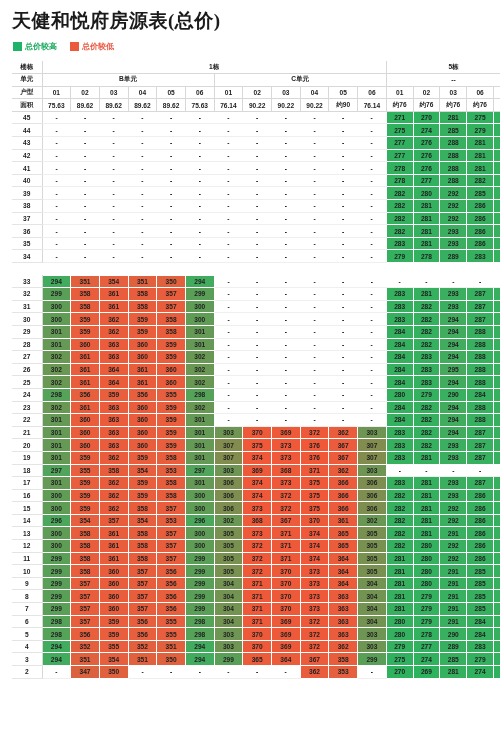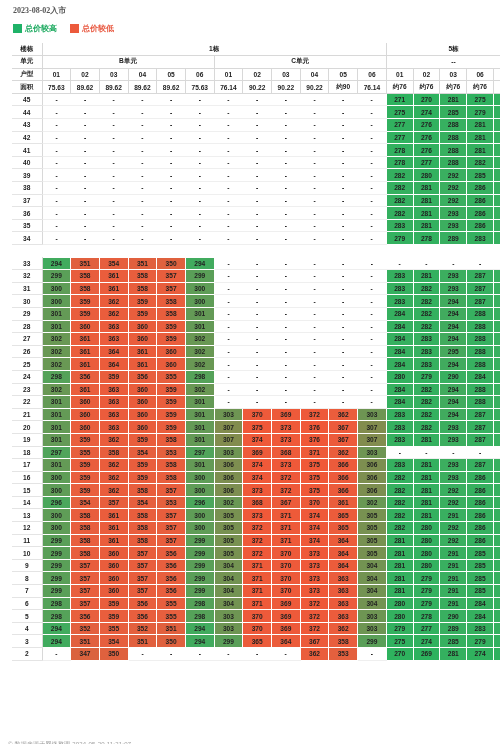--- a/index.html
+++ b/index.html
@@ -95,21 +95,21 @@
     font-size: 6px;
     color: #9a9a9a;
     letter-spacing: 0.2px;
   }
 </style>
 </head>
 <body>
 
 <div id="page">
 
-  <div class="subtitle">2023-08-02入市</div>
+  <div class="title">天健和悦府房源表(总价)</div>
 
   <div class="legend">
     <div class="legend-item legend-low">
       <span class="swatch" style="background:#1fb268"></span>
       <span>总价较高</span>
     </div>
     <div class="legend-item legend-high">
       <span class="swatch" style="background:#ec5a3c"></span>
       <span>总价较低</span>
     </div>

